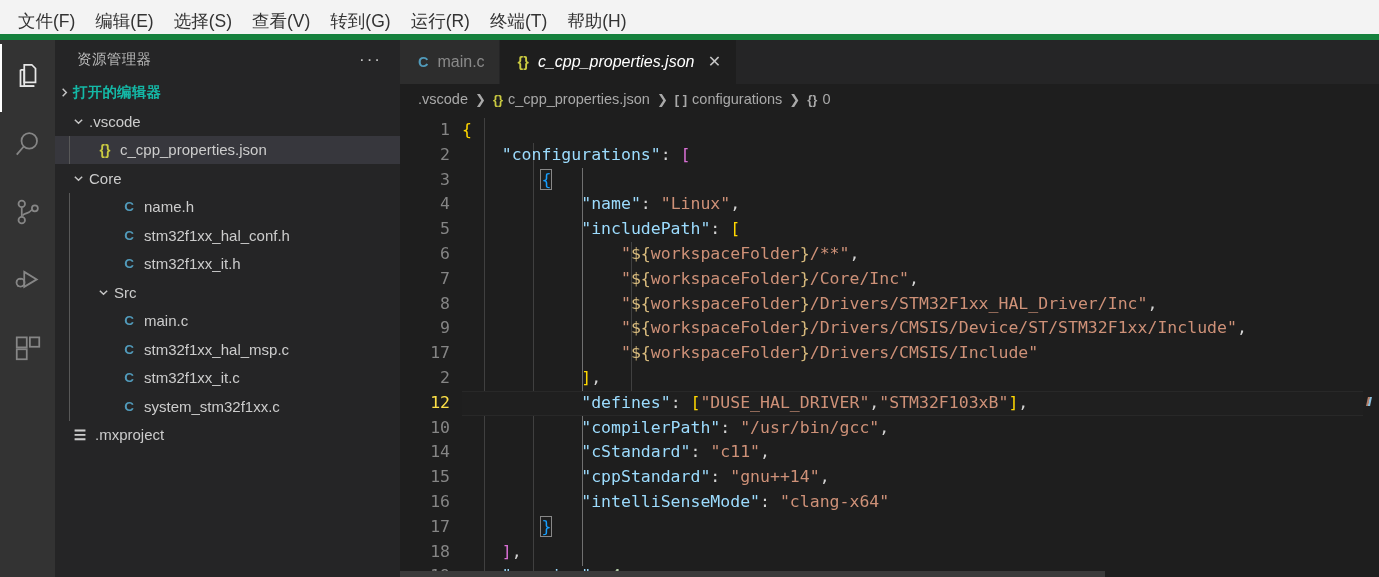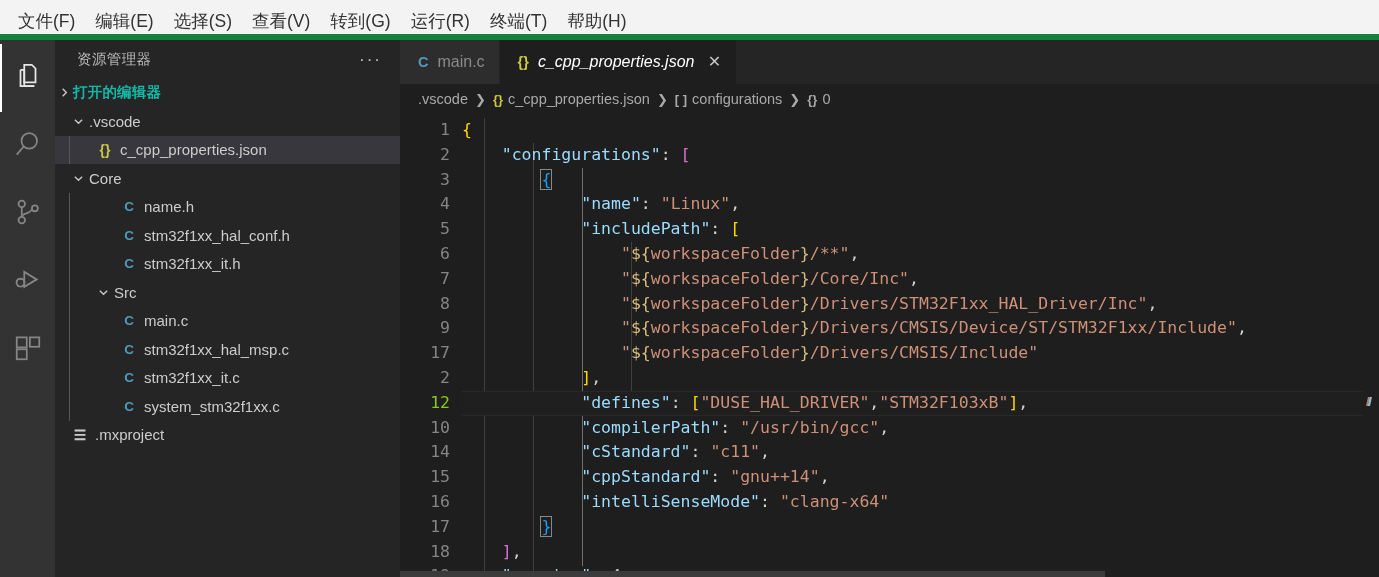--- a/index.html
+++ b/index.html
@@ -163,21 +163,21 @@
     width: 62px; flex: 0 0 62px;
     padding-top: 4px;
     text-align: right;
   }
   .ln {
     height: 24.8px; line-height: 24.8px;
     color: #858585; font-size: 16.5px;
     font-family: "DejaVu Sans Mono", "Liberation Mono", monospace;
     padding-right: 12px;
   }
-  .ln.cur { color: #84cc16; }
+  .ln.cur { color: #fde047; }
   .code {
     flex: 1 1 auto; position: relative; padding-top: 4px;
     overflow: hidden;
   }
   .cline {
     height: 24.8px; line-height: 24.8px;
     font-size: 16.5px; white-space: pre;
     font-family: "DejaVu Sans Mono", "Liberation Mono", monospace;
     color: #d4d4d4; position: relative;
   }

